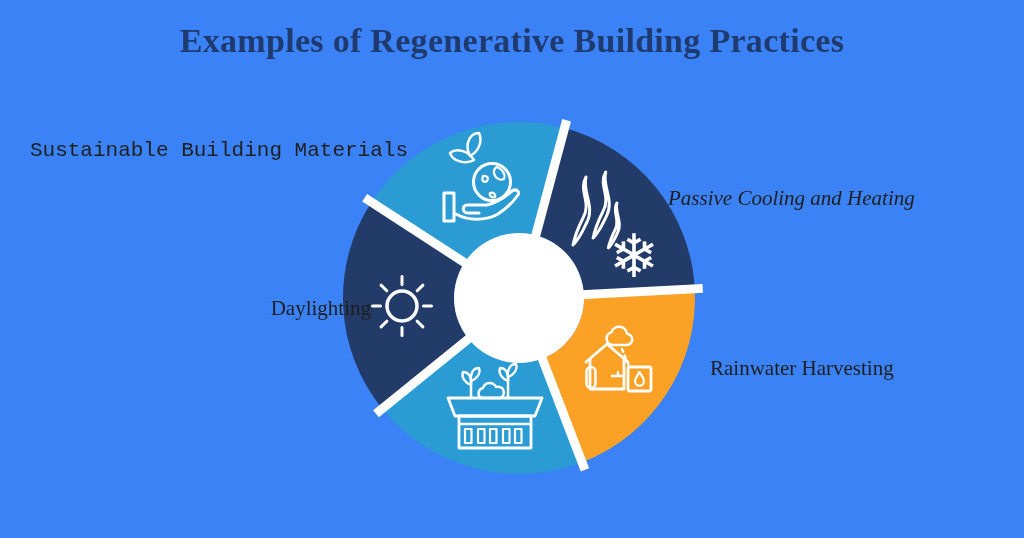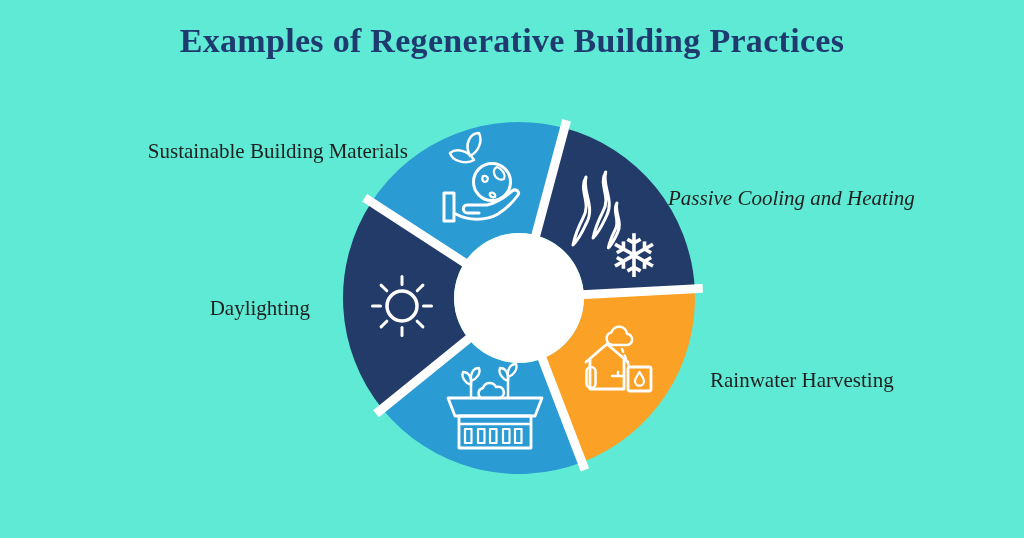--- a/index.html
+++ b/index.html
@@ -1,28 +1,28 @@
 <!DOCTYPE html>
 <html><head>
 <meta charset="utf-8">
 <style>
   html,body{margin:0;padding:0;background:#ffffff;}
   body{width:1024px;height:538px;overflow:hidden;
        font-family:"Liberation Serif","DejaVu Serif",serif;}
-  .canvas{position:relative;width:1024px;height:538px;background:#5eead4;}
+  .canvas{position:relative;width:1024px;height:538px;background:#3b82f6;}
   .title{position:absolute;top:22px;left:0;right:0;margin:0;text-align:center;
          font-size:34px;font-weight:700;color:#1F3A6E;letter-spacing:.3px;}
   #donut-svg{position:absolute;left:0;top:0;width:1024px;height:538px;}
   .seg-label{position:absolute;font-size:21px;line-height:1.15;color:#1f1f1f;
              white-space:nowrap;}
-  #lbl-sustainable{right:616px;top:139px;}
+  #lbl-sustainable{right:616px;top:139px;font-family:Liberation Mono, monospace;}
   #lbl-passive{left:668px;top:186px;font-style:italic;}
-  #lbl-rainwater{left:710px;top:368px;}
+  #lbl-rainwater{left:710px;top:356px;}
   #lbl-green{right:599px;top:444px;}
-  #lbl-daylighting{right:714px;top:296px;}
+  #lbl-daylighting{right:653px;top:296px;}
 </style>
 </head>
 <body>
 
 <div class="canvas">
 
   <h1 class="title">Examples of Regenerative Building Practices</h1>
 
   <svg id="donut-svg" viewBox="0 0 1024 538">
     <g id="wedges">

